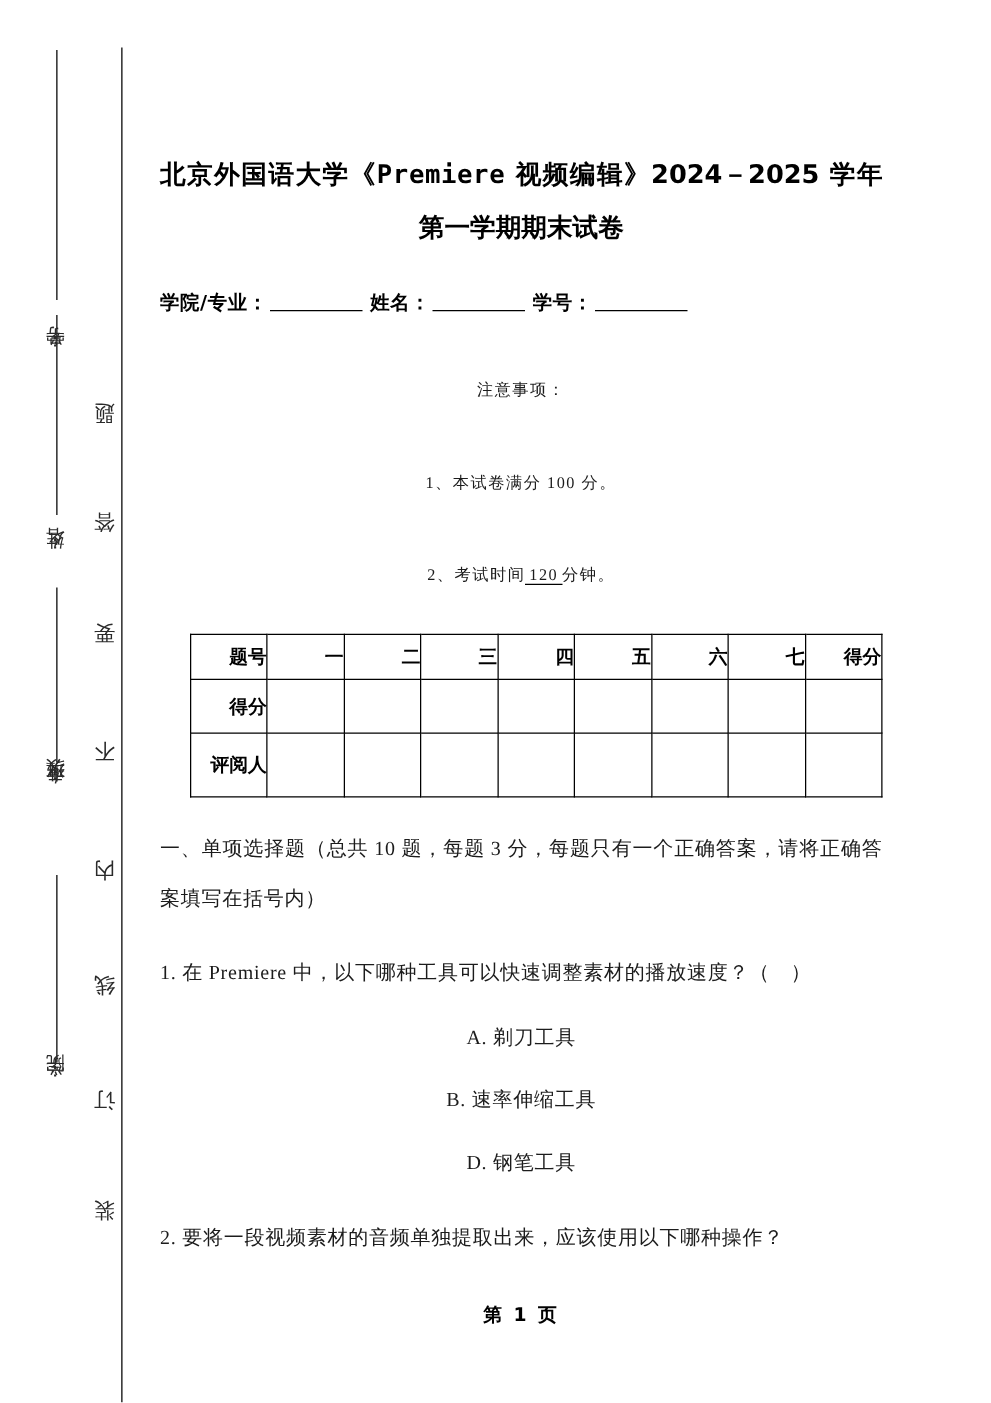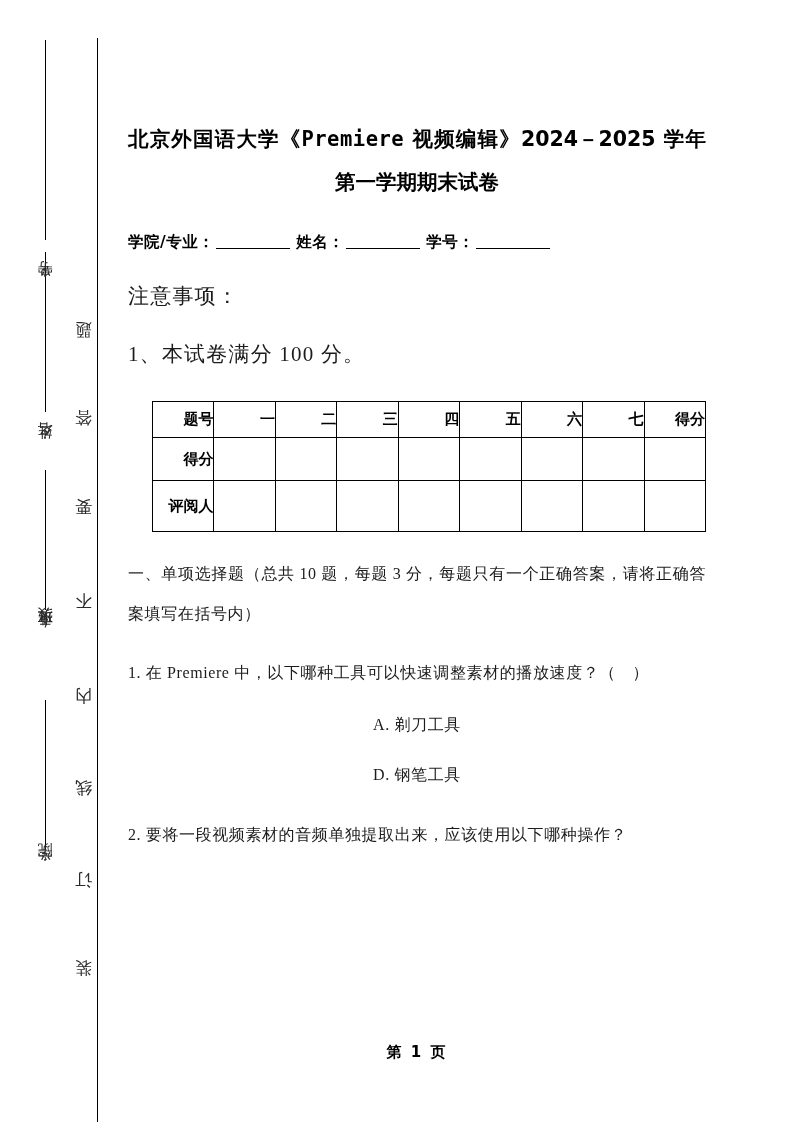--- a/index.html
+++ b/index.html
@@ -101,25 +101,26 @@
   }
   #student-info-line .blank {
     display: inline-block;
     border-bottom: 1.4px solid #000;
     width: 74px;
     margin: 0 6px 0 2px;
     vertical-align: -2px;
   }
 
   .notice-line {
-    margin: 0;
-    font-size: 21px;
+    margin: 16px;
+    font-size: 13px;
     line-height: 58px;
     letter-spacing: 1.2px;
     color: #1c1c1c;
+    text-align: center;
   }
   #notice-heading { padding-top: 14px; }
   .underline-val {
     border-bottom: 1.4px solid #000;
     padding: 0 3px;
   }
 
   
   #score-table {
     margin-top: 18px;
@@ -213,20 +214,21 @@
 <div id="page-body">
 
   <h1 id="exam-title"><span>北京外国语大学《</span><span class="mono">Premiere</span><span> 视频编辑》2024－2025 学年第一学期期末试卷</span></h1>
 
   <p id="student-info-line"><span>学院/专业：</span><span class="blank"></span><span>姓名：</span><span class="blank"></span><span>学号：</span><span class="blank"></span></p>
 
   <p class="notice-line" id="notice-heading">注意事项：</p>
 
   <p class="notice-line">1、本试卷满分 100 分。</p>
 
+  <p class="notice-line"><span>2、考试时间</span><span class="underline-val">120</span><span>分钟。</span></p>
 
   <table id="score-table">
     <tbody>
       <tr class="row-head">
         <td>题号</td>
         <td>一</td>
         <td>二</td>
         <td>三</td>
         <td>四</td>
         <td>五</td>
@@ -257,20 +259,21 @@
         <td></td>
       </tr>
     </tbody>
   </table>
 
   <p class="section-heading">一、单项选择题（总共 10 题，每题 3 分，每题只有一个正确答案，请将正确答案填写在括号内）</p>
 
   <p class="question-text">1. 在 Premiere 中，以下哪种工具可以快速调整素材的播放速度？（　）</p>
 
   <p class="option-text">A. 剃刀工具</p>
+  <p class="option-text">B. 速率伸缩工具</p>
   <p class="option-text">D. 钢笔工具</p>
 
   <p class="question-text q2-spacer">2. 要将一段视频素材的音频单独提取出来，应该使用以下哪种操作？</p>
 
   <div id="page-footer">
     <span>第 1 页</span>
   </div>
 </div>
 
 </body></html>

